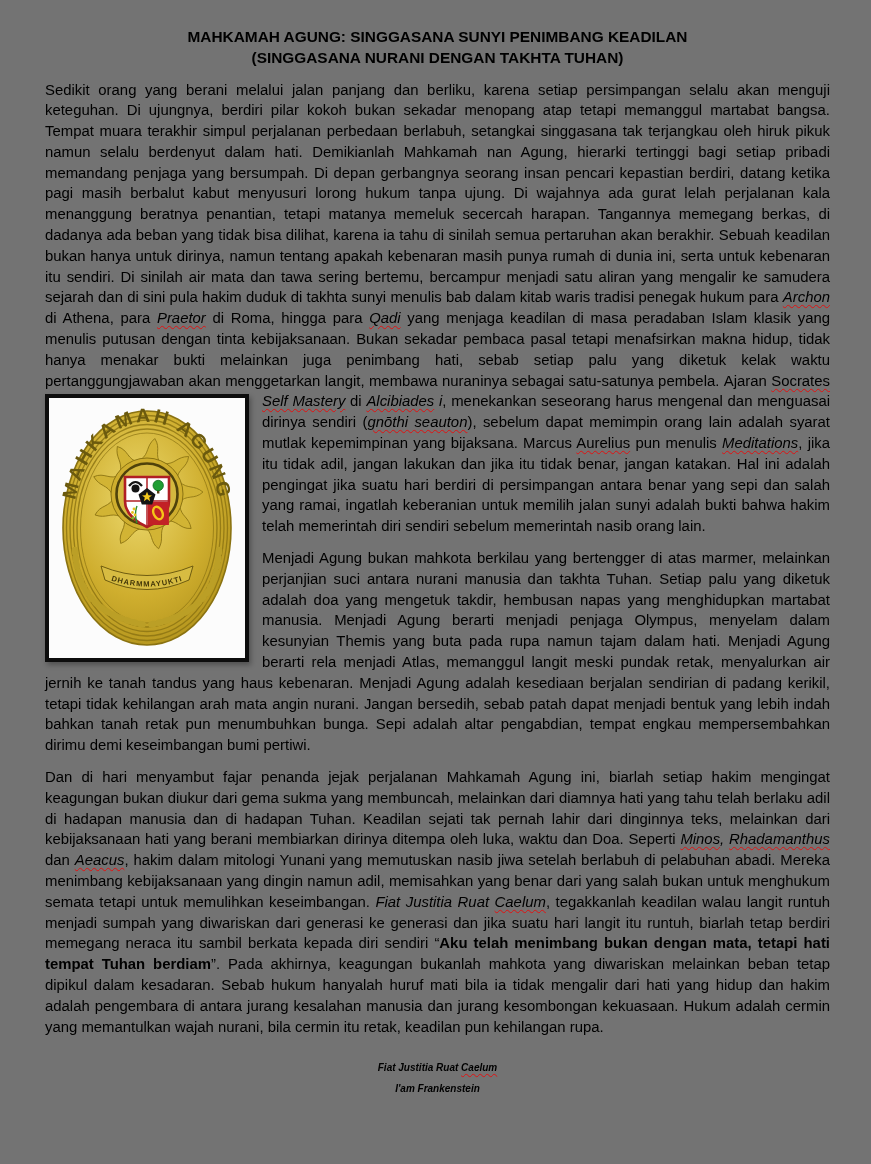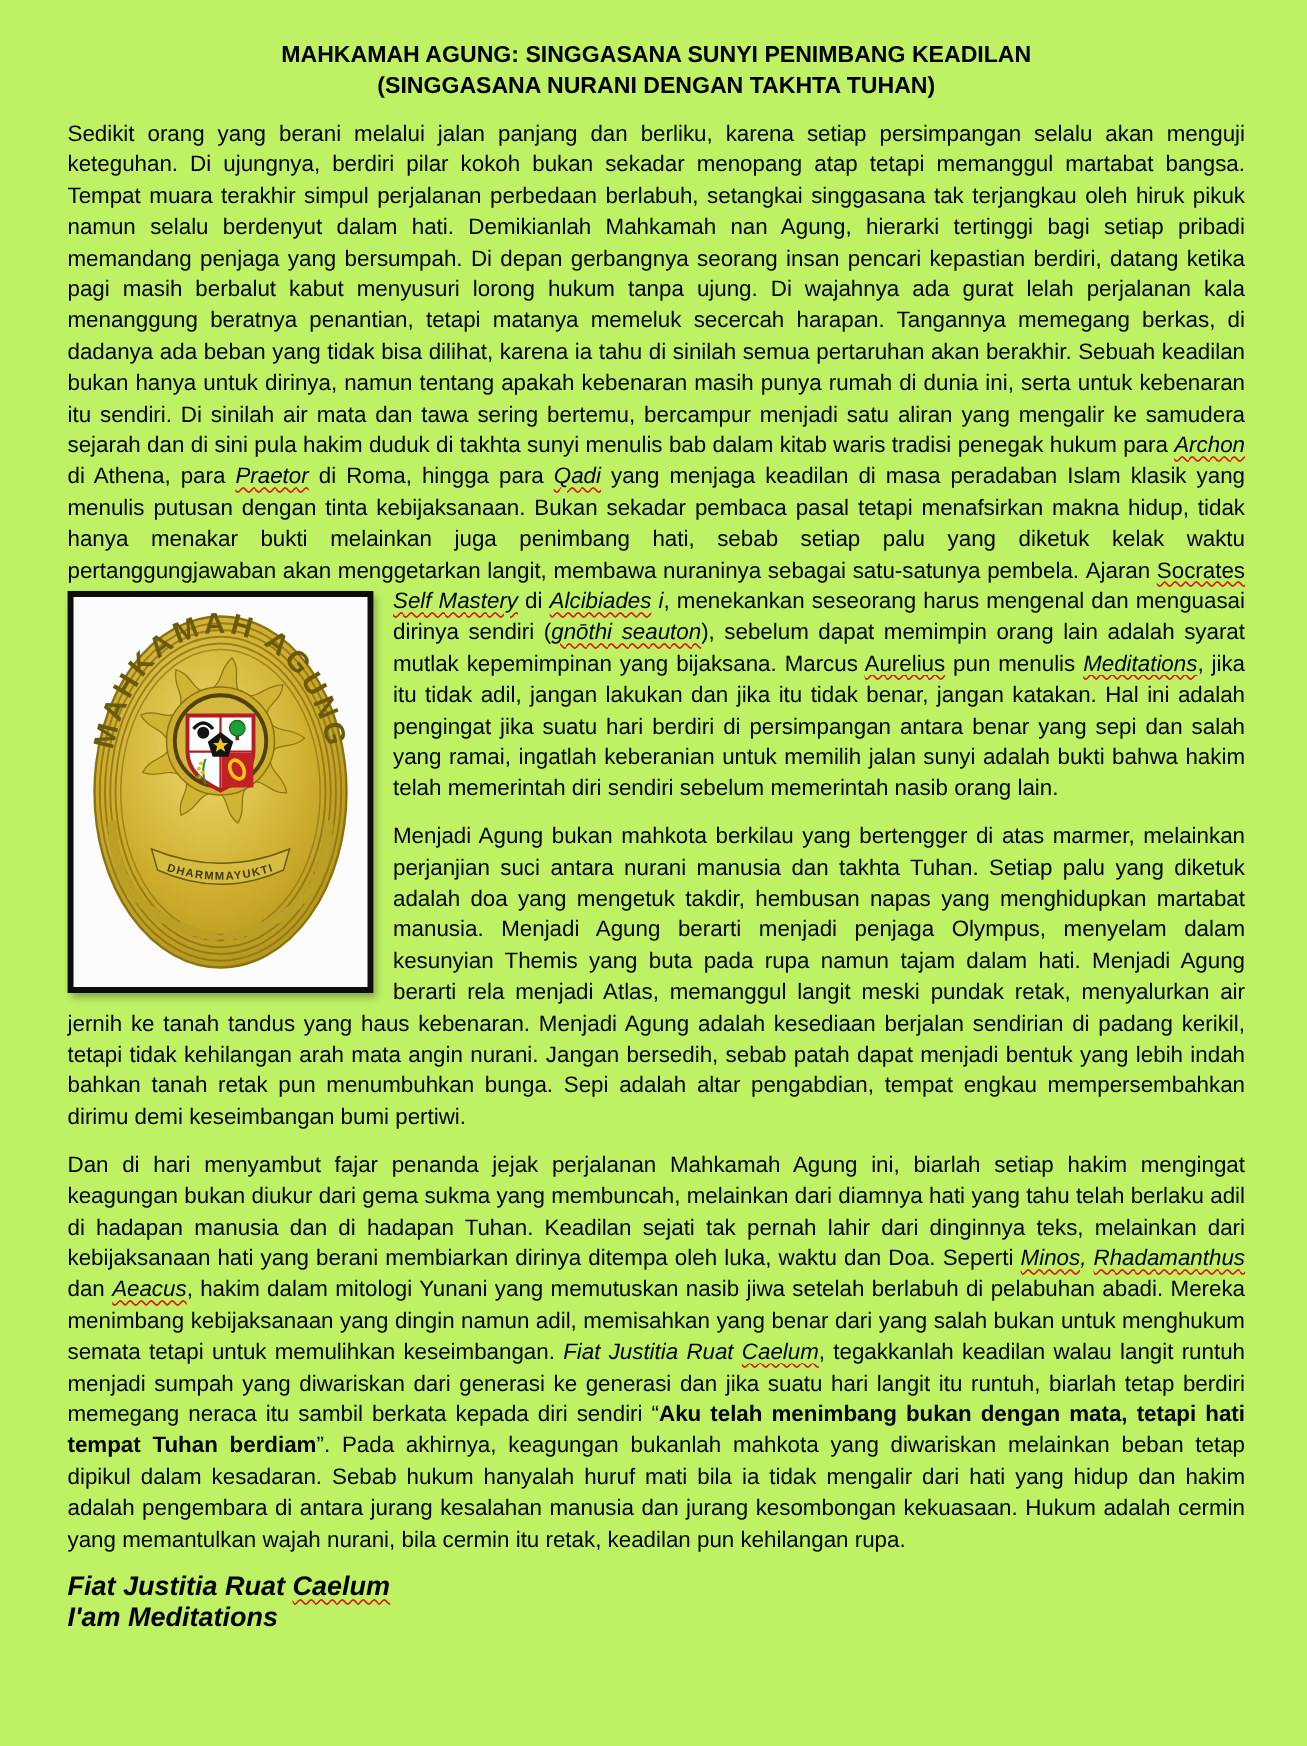--- a/index.html
+++ b/index.html
@@ -1,17 +1,17 @@
 <!DOCTYPE html>
 <html><head>
 <meta charset="utf-8">
 <style>
   html,body{margin:0;padding:0;background:#fff;}
   .page{
-    width:871px;height:1164px;box-sizing:border-box;background:#bef264;
+    width:871px;height:1164px;box-sizing:border-box;background:#737373;
     padding:26px 41px 0 45px;overflow:hidden;
     font-family:"Liberation Sans",sans-serif;color:#000;
   }
   .doc-title{
     font-size:15.4px;font-weight:bold;text-align:center;line-height:1.38;
     margin:0 0 11px 0;
   }
   p.body{
     font-size:14.9px;line-height:20.8px;text-align:justify;
     margin:11px 0 10px 0;
@@ -27,21 +27,21 @@
     text-underline-offset:2px;
   }
   .logo-float{
     float:left;width:204px;height:268px;margin:3px 13px 4px 0;
   }
   .logo-frame{
     display:block;width:204px;height:268px;box-sizing:border-box;
     background:#fcfcfc;border:4px solid #0d0d0d;
     box-shadow:2px 3px 5px rgba(0,0,0,.30);
   }
-  .footer{margin-top:10px;font-size:18px;line-height:21px;}
+  .footer{margin-top:20px;font-size:10px;line-height:21px;text-align:center;}
   .footer .line{margin:0;}
   .bi{font-weight:bold;font-style:italic;}
 </style>
 </head>
 <body>
 
 <div class="page">
 
   <h1 class="doc-title">
     <span>MAHKAMAH AGUNG: SINGGASANA SUNYI PENIMBANG KEADILAN</span><br>
@@ -125,16 +125,16 @@
   <p class="body">
     <span><span>Menjadi Agung bukan mahkota berkilau yang bertengger di atas marmer, melainkan perjanjian suci antara nurani manusia dan takhta Tuhan. Setiap palu yang diketuk adalah doa yang mengetuk takdir, hembusan napas yang menghidupkan martabat manusia. Menjadi Agung berarti menjadi penjaga Olympus, menyelam dalam kesunyian Themis yang buta pada rupa namun tajam dalam hati. Menjadi Agung berarti rela menjadi Atlas, memanggul langit meski pundak retak, menyalurkan air jernih ke tanah tandus yang haus kebenaran. Menjadi Agung adalah kesediaan berjalan sendirian di padang kerikil, tetapi tidak kehilangan arah mata angin nurani. Jangan bersedih, sebab patah dapat menjadi bentuk yang lebih indah bahkan tanah retak pun menumbuhkan bunga. Sepi adalah altar pengabdian, tempat engkau mempersembahkan dirimu demi keseimbangan bumi pertiwi.</span></span>
   </p>
 
   <p class="body">
     <span><span>Dan di hari menyambut fajar penanda jejak perjalanan Mahkamah Agung ini, biarlah setiap hakim mengingat keagungan bukan diukur dari gema sukma yang membuncah, melainkan dari diamnya hati yang tahu telah berlaku adil di hadapan manusia dan di hadapan Tuhan. Keadilan sejati tak pernah lahir dari dinginnya teks, melainkan dari kebijaksanaan hati yang berani membiarkan dirinya ditempa oleh luka, waktu dan Doa. Seperti </span><span class="r-i sq">Minos</span><span class="r-i">, </span><span class="r-i sq">Rhadamanthus</span><span> dan </span><span class="r-i sq">Aeacus</span><span>, hakim dalam mitologi Yunani yang memutuskan nasib jiwa setelah berlabuh di pelabuhan abadi. Mereka menimbang kebijaksanaan yang dingin namun adil, memisahkan yang benar dari yang salah bukan untuk menghukum semata tetapi untuk memulihkan keseimbangan. </span><span class="r-i">Fiat Justitia Ruat </span><span class="r-i sq">Caelum</span><span>, tegakkanlah keadilan walau langit runtuh menjadi sumpah yang diwariskan dari generasi ke generasi dan jika suatu hari langit itu runtuh, biarlah tetap berdiri memegang neraca itu sambil berkata kepada diri sendiri “</span><span class="r-b">Aku telah menimbang bukan dengan mata, tetapi hati tempat Tuhan berdiam</span><span>”. Pada akhirnya, keagungan bukanlah mahkota yang diwariskan melainkan beban tetap dipikul dalam kesadaran. Sebab hukum hanyalah huruf mati bila ia tidak mengalir dari hati yang hidup dan hakim adalah pengembara di antara jurang kesalahan manusia dan jurang kesombongan kekuasaan. Hukum adalah cermin yang memantulkan wajah nurani, bila cermin itu retak, keadilan pun kehilangan rupa.</span></span>
   </p>
 
   <div class="footer">
     <div class="line"><span class="r-bi">Fiat Justitia Ruat </span><span class="r-bi sq">Caelum</span></div>
-    <div class="line bi">I'am Meditations</div>
+    <div class="line bi">I'am Frankenstein</div>
   </div>
 
 </div>
 
 </body></html>

